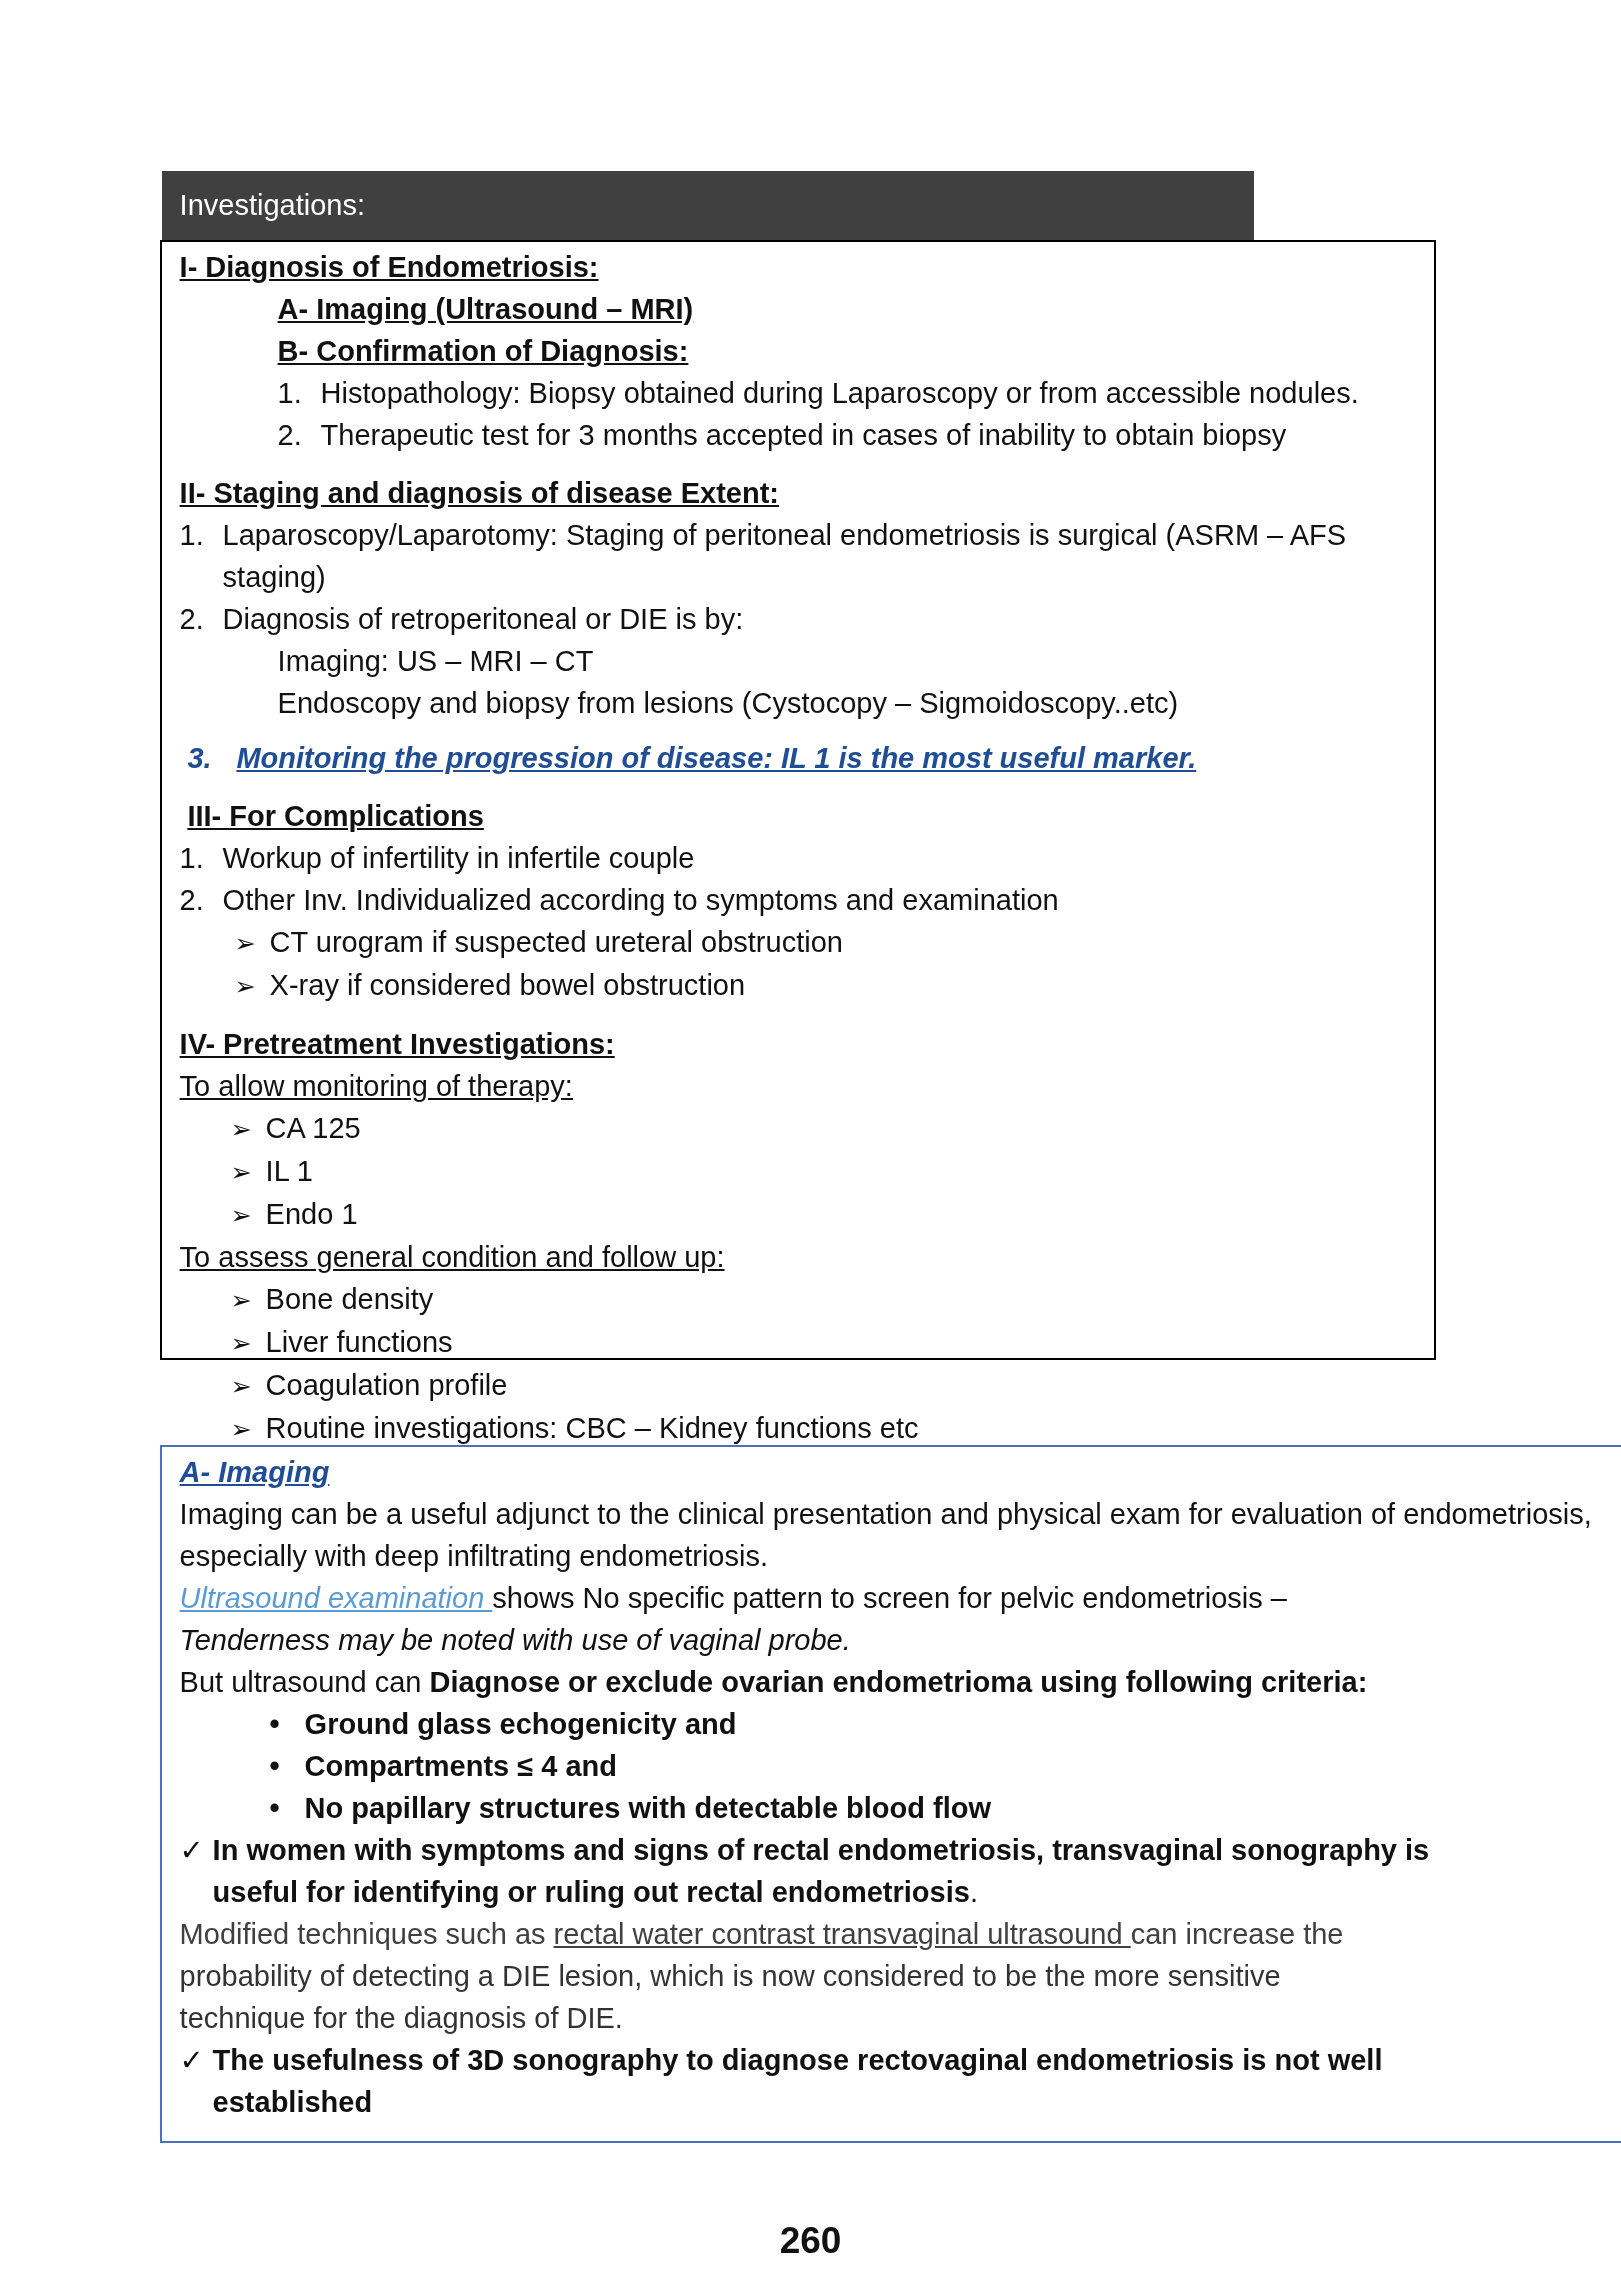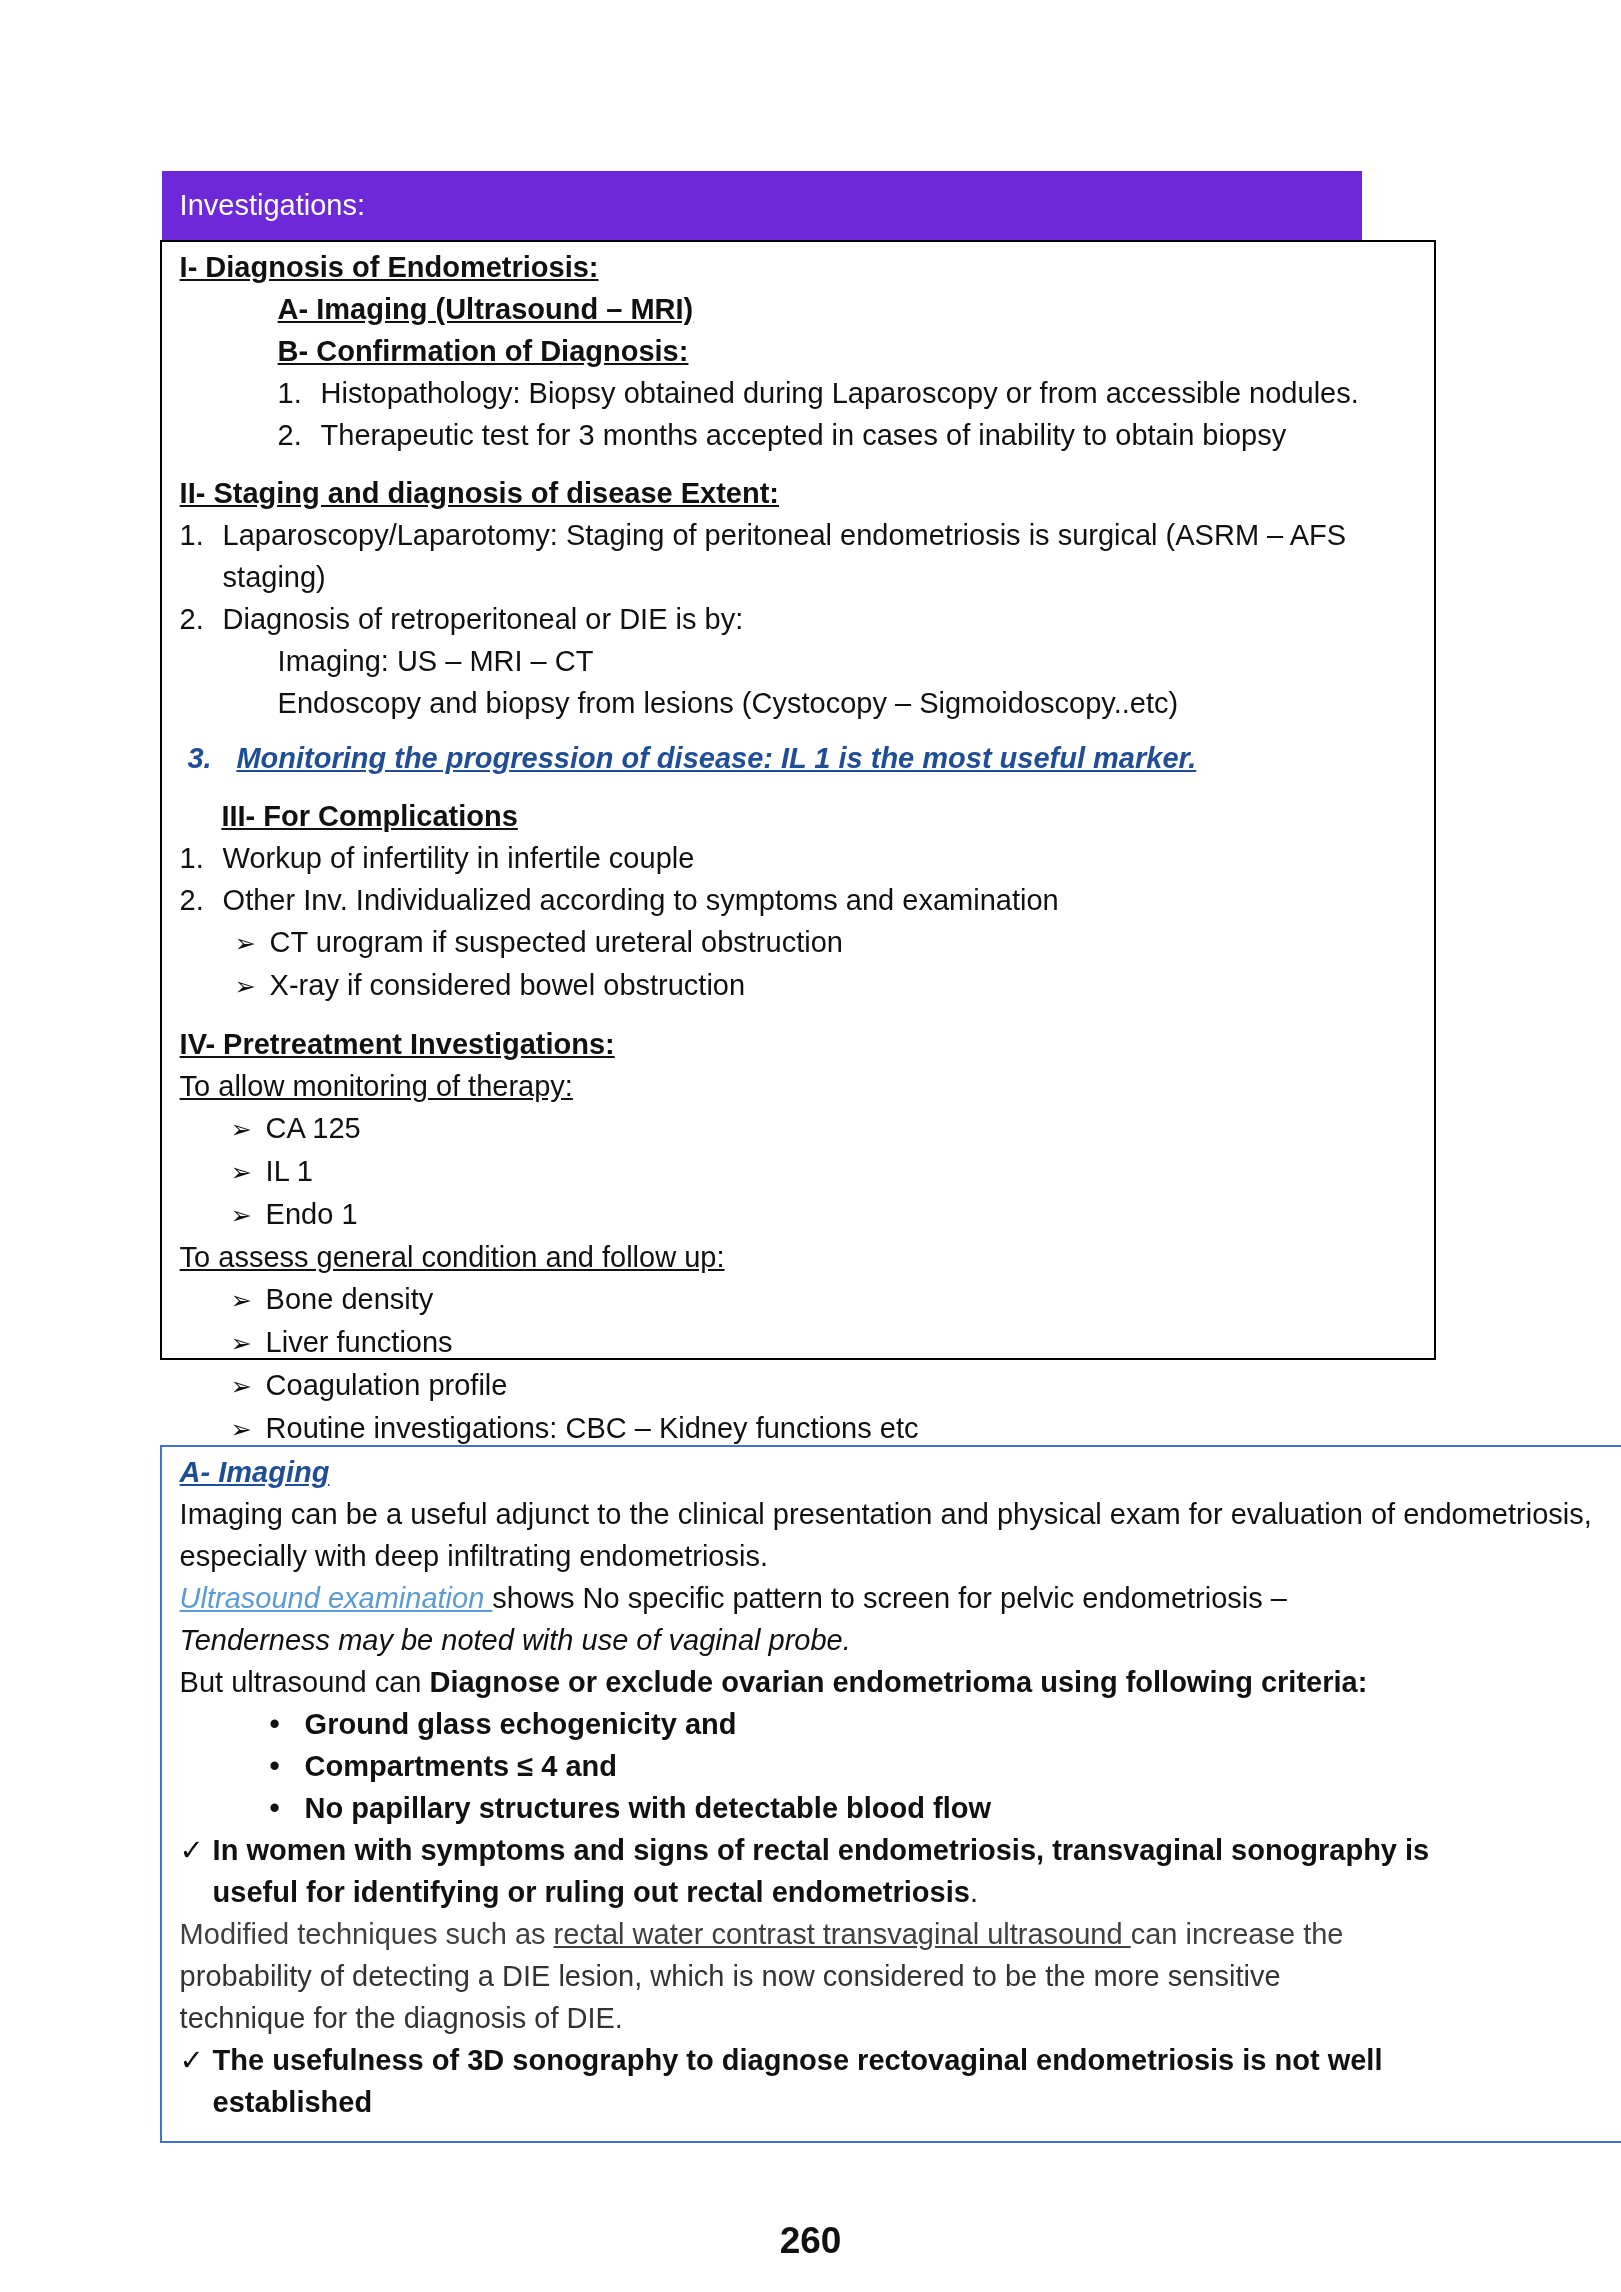--- a/index.html
+++ b/index.html
@@ -1,20 +1,20 @@
 <!DOCTYPE html>
 <html><head>
 <meta charset="utf-8">
 <style>
   html, body { margin:0; padding:0; background:#ffffff; }
   body { width:1621px; height:2293px; position:relative; font-family:"Liberation Sans", sans-serif; color:#111; }
   .page { position:absolute; left:0; top:0; width:1621px; height:2293px; }
   .green-header {
-    position:absolute; left:162px; top:171px; width:1200px; height:69px;
-    background:#6d28d9; color:#fff; font-size:29px; line-height:69px;
+    position:absolute; left:162px; top:171px; width:1092px; height:69px;
+    background:#404040; color:#fff; font-size:29px; line-height:69px;
     padding-left:17.6px; box-sizing:border-box; font-family:"Liberation Sans", sans-serif;
   }
   .black-box {
     position:absolute; left:160px; top:240px; width:1276px; height:1120px;
     border:2.9px solid #000; box-sizing:border-box; padding:3.9px 15.7px 0 17.6px;
     font-size:29px; line-height:42px;
   }
   .blue-box {
     position:absolute; left:160px; top:1445px; width:1533px; height:698px;
     border:2.9px solid #4472c4; box-sizing:border-box; padding:3.9px 13.7px 0 17.6px;
@@ -68,21 +68,21 @@
     <div class="line cont">staging)</div>
     <div class="line">
       <span class="num">2.</span><span>Diagnosis of retroperitoneal or DIE is by:</span>
     </div>
     <div class="line ind1">Imaging: US – MRI – CT</div>
     <div class="line ind1">Endoscopy and biopsy from lesions (Cystocopy – Sigmoidoscopy..etc)</div>
     <div class="line blue-line">
       <span class="num">3.</span><span class="u">Monitoring the progression of disease: IL 1 is the most useful marker.</span>
     </div>
 
-    <div class="line gap" style="padding-left:7.8px;margin-left:34px;"><span class="b u">III- For Complications</span></div>
+    <div class="line gap" style="padding-left:7.8px;"><span class="b u">III- For Complications</span></div>
     <div class="line">
       <span class="num">1.</span><span>Workup of infertility in infertile couple</span>
     </div>
     <div class="line">
       <span class="num">2.</span><span>Other Inv. Individualized according to symptoms and examination</span>
     </div>
     <div class="line sub-ind">
       <span class="arrow">➢</span><span>CT urogram if suspected ureteral obstruction</span>
     </div>
     <div class="line sub-ind">

